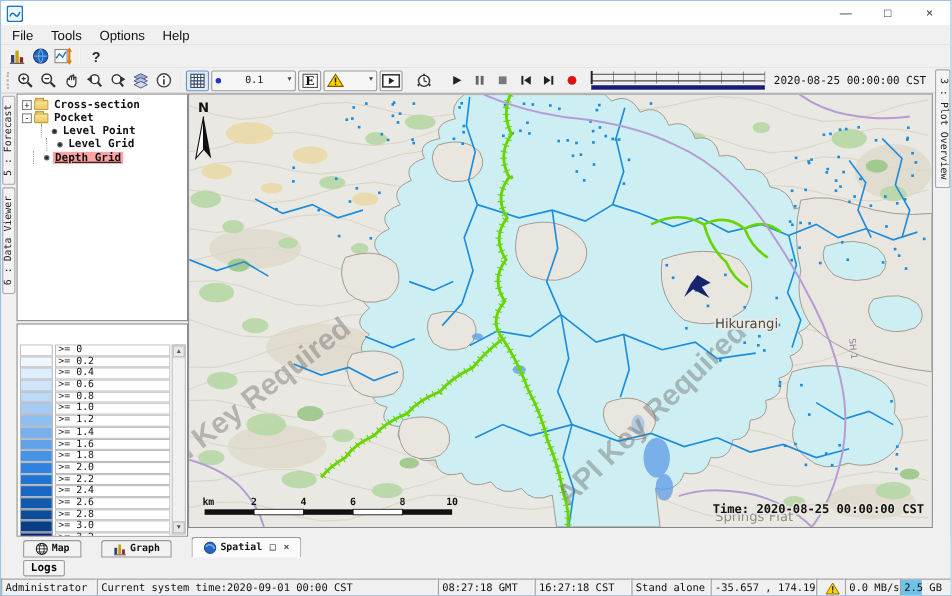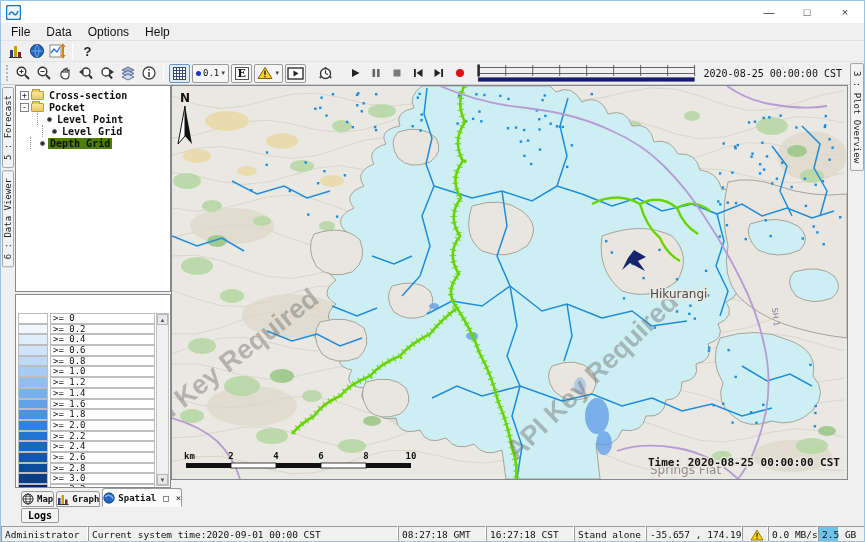--- a/index.html
+++ b/index.html
@@ -22,21 +22,21 @@
   
   .toolbar { display:flex; align-items:center; background:#f0f0f0; }
   #toolbar1 { height:21px; padding-left:4px; border-bottom:1px solid #e4e4e4; }
   #toolbar2 { height:23px; padding:0 22px 0 2px; border-bottom:1px solid #cfcfcf; }
   .tbtn { width:21px; height:19px; display:flex; align-items:center; justify-content:center; flex:none; }
   .tbtn.raised { border:1px solid #9a9a9a; background:#f6f6f6; border-radius:2px; margin:0 1px; }
   .tbtn.pressed { border:1px solid #6a93c0; background:#dfeaf5; border-radius:2px; margin:0 1px; }
   .tsep { width:1px; height:16px; background:#c0c0c0; border-right:1px solid #fff; margin:0 4px; flex:none; }
   .grip { width:3px; height:16px; border-left:2px dotted #b5b5b5; margin:0 3px; flex:none; }
   .caret { font-size:6px; color:#444; margin-left:1px; }
-  .dropbtn { display:flex; align-items:center; padding:0 2px; width:auto; }
+  .dropbtn { display:flex; align-items:center; padding:0 2px; width:auto;gap:20px; }
   #interval-text { font-family:"DejaVu Sans Mono",monospace; font-size:9px; margin-left:1px; }
   #e-glyph { font-family:"DejaVu Serif",serif; font-size:11px; font-weight:bold;
              border:1px solid #555; padding:0 2px; line-height:11px; background:#fff; }
   #slider-box { flex:1; height:20px; margin:0 6px; min-width:120px; }
   #slider-box svg { width:100%; height:100%; display:block; }
   #tb-datetime { font-family:"DejaVu Sans Mono",monospace; font-size:10px; white-space:nowrap; flex:none; }
 
   
   #main { position:absolute; top:84px; left:0; width:865px; height:403px; }
   #left-strip { position:absolute; left:0; top:0; width:14px; height:100%; display:flex;
@@ -59,21 +59,21 @@
   .toggle { width:9px; height:9px; border:1px solid #848484; background:#fff; font-size:8px;
             line-height:7px; text-align:center; margin-right:2px; flex:none; font-weight:normal; }
   .folder { width:13px; height:9px; background:linear-gradient(#f9e49a,#eac964); border:1px solid #c09a38;
             border-radius:1px; margin-right:3px; flex:none; position:relative; }
   .folder::before { content:""; position:absolute; top:-3px; left:0; width:6px; height:2px;
                     background:#eac964; border:1px solid #c09a38; border-bottom:none; }
   .tguide { width:9px; height:12px; border-left:1px dotted #9a9a9a; flex:none; }
   .bullet { width:5px; height:5px; background:#2a2a2a; border:1px solid #666; border-radius:50%;
             margin:0 3px 0 1px; flex:none; }
   .tlabel { padding:0 2px; }
-  .tlabel.sel { background:#4d7c0f; }
+  .tlabel.sel { background:#fca5a5;text-decoration:underline; }
 
   
   #legend-panel { margin-top:2px; height:194px; background:#fff; border:1px solid #8a8a8a;
                   padding:2px 2px 0 2px; overflow:hidden; position:relative; }
   #lastvalue-row { display:flex; align-items:center; height:14px;
                    font-family:"DejaVu Sans Mono",monospace; font-size:10px; font-weight:bold; }
   #lastvalue-box { width:10px; height:10px; border:1px solid #707070; background:#fff; margin:0 4px 0 2px; }
   #legend-list { position:absolute; left:2px; right:15px; top:18px; bottom:0; overflow:hidden; }
   .lrow { display:flex; height:10.7px; margin-bottom:0; }
   .lsw { width:30px; border:1px solid #bdbdbd; flex:none; }
@@ -100,21 +100,21 @@
            text-anchor:middle; }
   .sbunit { font-family:"DejaVu Sans Mono",monospace; font-size:9px; font-weight:bold; fill:#111; }
   .wm { font-family:"Liberation Sans",sans-serif; font-size:27px; font-weight:bold;
         fill:rgba(105,105,105,0.42); }
   .compassN { font-family:"DejaVu Sans",sans-serif; font-size:12px; font-weight:bold; fill:#111; }
 
   
   #tabbar { position:absolute; top:487px; left:0; width:865px; height:19px; display:flex;
             align-items:flex-end; padding-left:20px; background:#f0f0f0; }
   .dtab { display:flex; align-items:center; gap:3px; border:1px solid #9a9a9a; border-radius:3px 3px 0 0;
-          background:#f2f2f2; height:16px; padding:0 0; margin-right:2px;
+          background:#f2f2f2; height:16px; padding:0 10px; margin-right:18px;
           font-family:"DejaVu Sans Mono",monospace; font-size:9px; font-weight:bold; }
   .dtab.active { background:#fbfbfb; height:19px; border-bottom:1px solid #fbfbfb; }
   .tabctl { font-size:9px; margin-left:4px; color:#222; font-weight:normal; }
   #logsrow { position:absolute; top:506px; left:0; width:865px; height:19px; padding:1px 0 0 20px;
              background:#f0f0f0; }
   #logs-button { font-family:"DejaVu Sans Mono",monospace; font-size:10px; font-weight:bold;
                  border:1px solid #9a9a9a; border-radius:2px; background:#f4f4f4; padding:1px 6px; }
   #statusbar { position:absolute; top:525px; left:0; width:798px; height:17px; display:flex; }
   .cell { height:17px; border:1px solid; border-color:#9c9c9c #fff #fff #9c9c9c; background:#f0f0f0;
           font-family:"DejaVu Sans Mono",monospace; font-size:9.5px; display:flex; align-items:center;
@@ -132,21 +132,21 @@
   </svg>
   <div id="wincontrols">
     <span class="wc">—</span>
     <span class="wc">□</span>
     <span class="wc">×</span>
   </div>
 </div>
 
 <div id="menubar">
     <span class="menu-item">File</span>
-    <span class="menu-item">Data</span>
+    <span class="menu-item">Tools</span>
     <span class="menu-item">Options</span>
     <span class="menu-item">Help</span>
   </div>
 
 <div id="toolbar1" class="toolbar">
   <div class="tbtn">
     <svg width="16" height="16">
       <rect x="2" y="7" width="3" height="7" fill="#303a7a"></rect>
       <rect x="6" y="3" width="3" height="11" fill="#c8a000"></rect>
       <rect x="10" y="9" width="3" height="5" fill="#8a2424"></rect>

